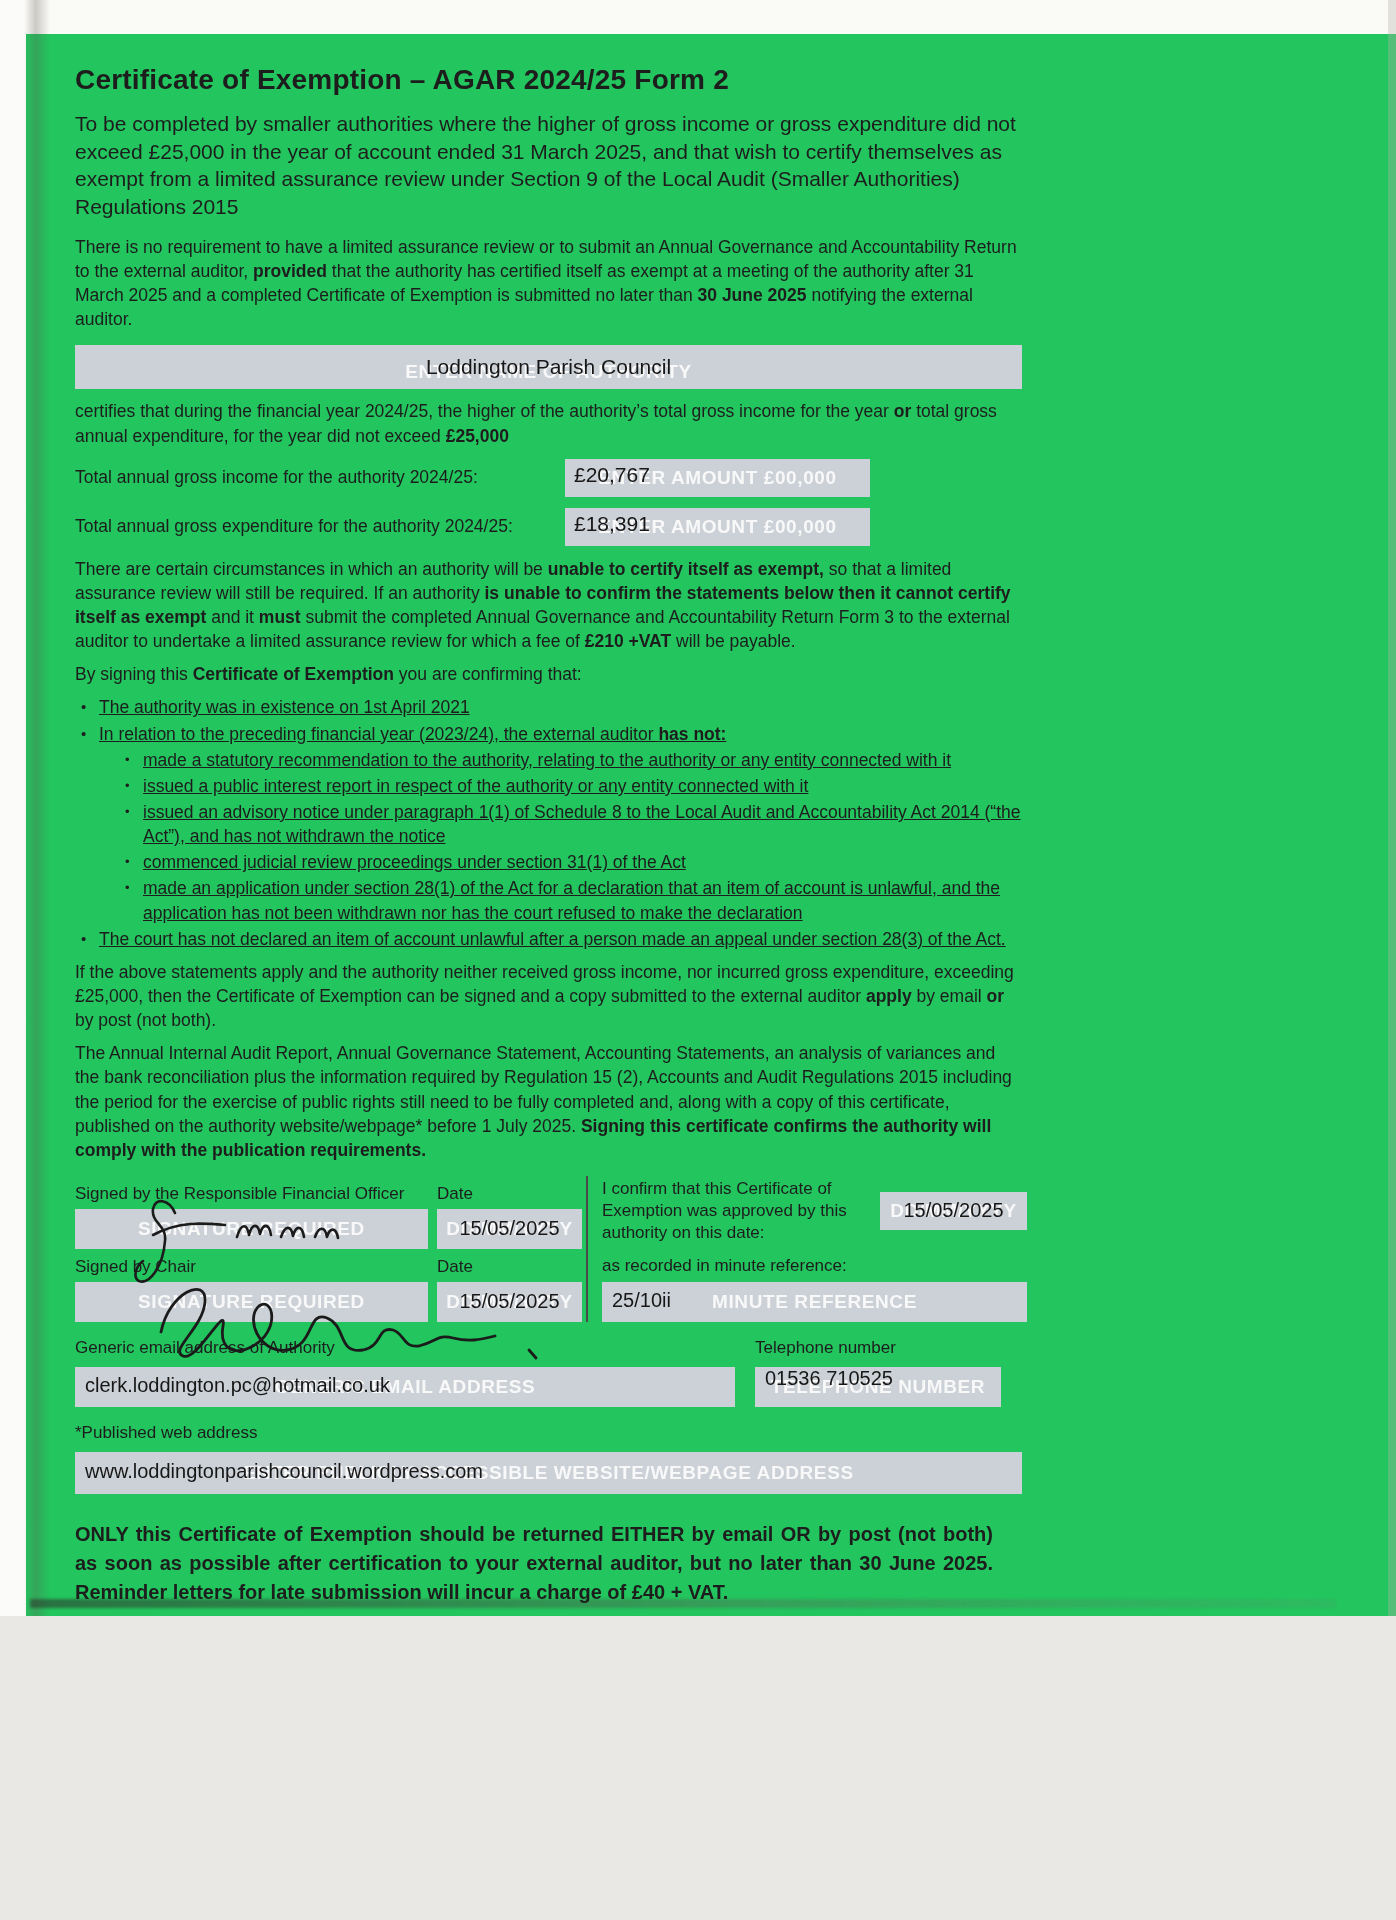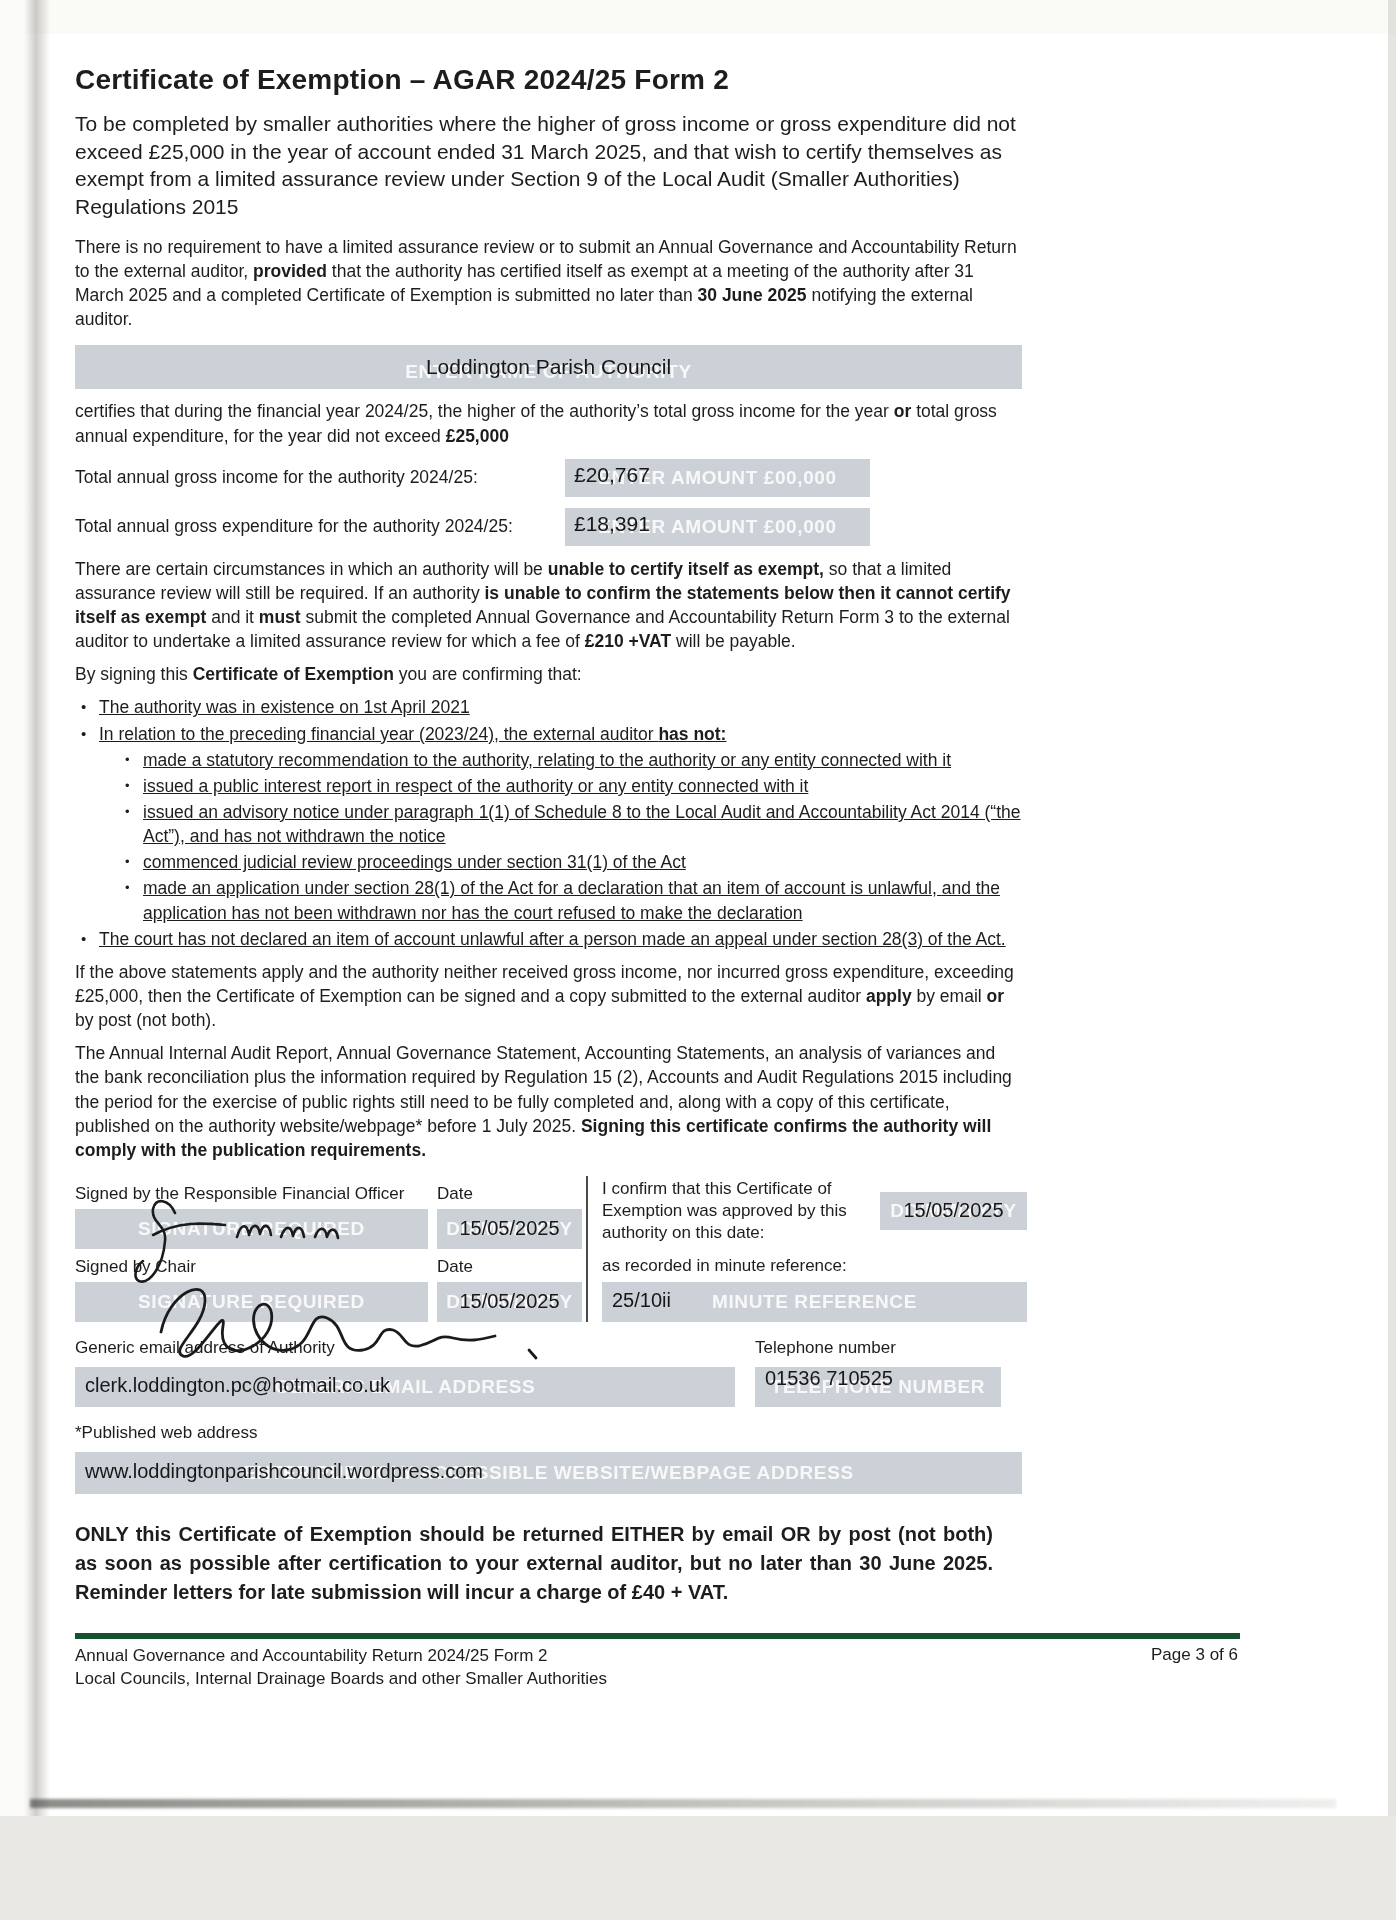--- a/index.html
+++ b/index.html
@@ -1,19 +1,19 @@
 <!DOCTYPE html>
 <html><head>
 <meta charset="utf-8">
 <style>
   html,body{margin:0;padding:0;background:#e9e8e4;}
   .page{
     position:relative;
-    width:1396px;height:1816px;
-    background:#ffffff;
+    width:1396px;height:1616px;
+    background:#22c55e;
     font-family:"Liberation Sans","DejaVu Sans",sans-serif;
     color:#1d1d1d;
     overflow:hidden;
   }
   .edge-left{position:absolute;left:0;top:0;bottom:0;width:26px;background:#fbfbf9;}
   .edge-shadow-left{position:absolute;left:24px;top:0;bottom:0;width:26px;
     background:linear-gradient(to right, rgba(95,90,80,0), rgba(95,90,80,.30) 45%, rgba(95,90,80,0));}
   .edge-top{position:absolute;left:0;top:0;right:0;height:34px;background:#fafaf7;}
   .edge-shadow-bottom{position:absolute;left:30px;right:60px;bottom:8px;height:9px;
     background:linear-gradient(to right, rgba(45,45,40,.55), rgba(90,90,80,.35) 55%, rgba(120,120,110,.12));

